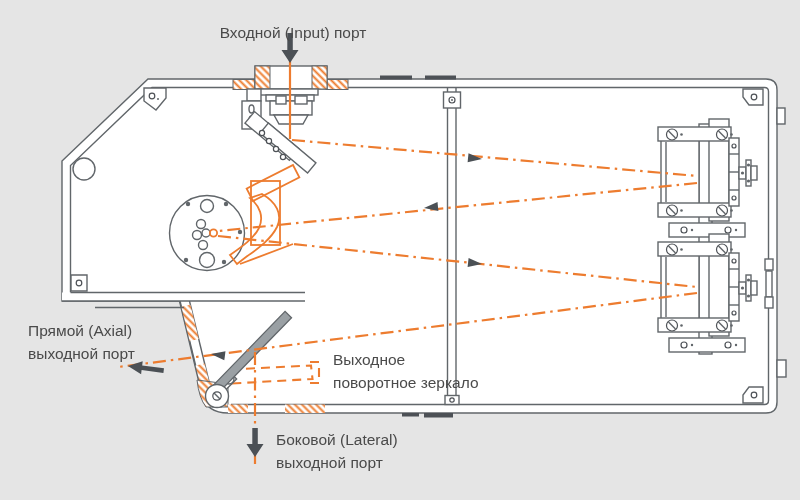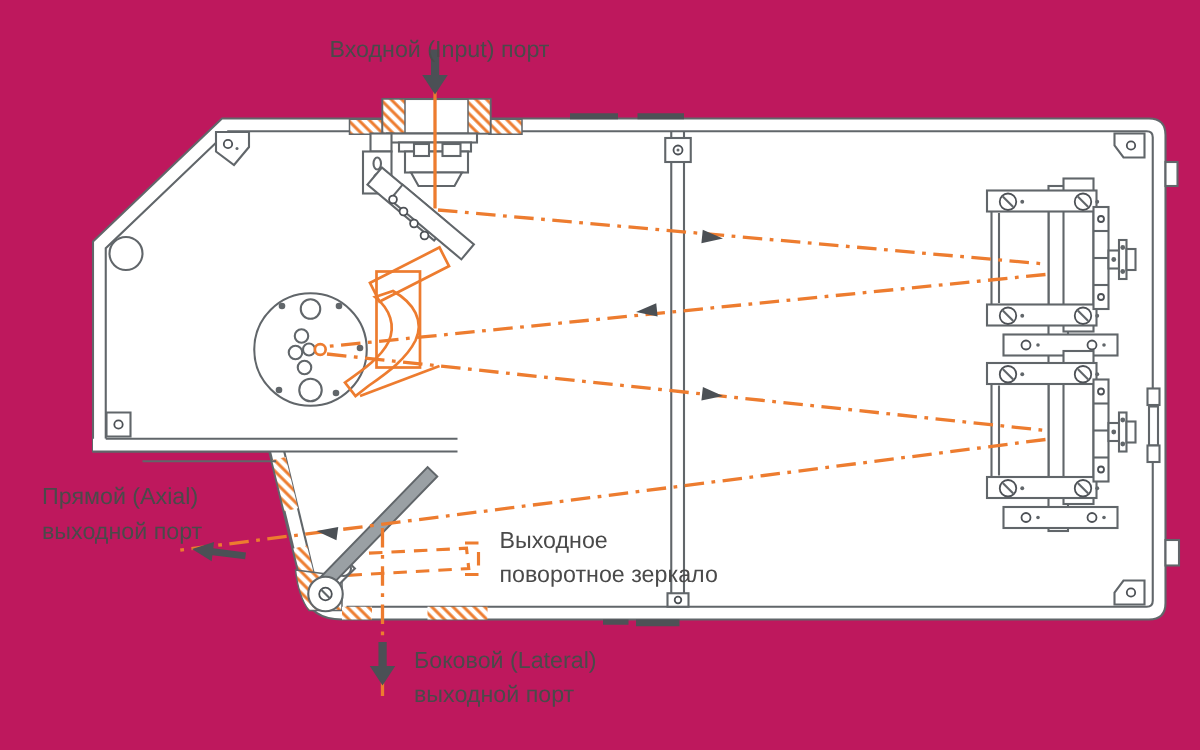--- a/index.html
+++ b/index.html
@@ -1,16 +1,16 @@
 <!DOCTYPE html>
 <html><head>
 <meta charset="utf-8">
 <style>
   html,body{margin:0;padding:0;background:#ffffff;}
-  #stage{position:relative;width:800px;height:500px;background:#be185d;overflow:hidden;}
+  #stage{position:relative;width:800px;height:500px;background:#e5e5e5;overflow:hidden;}
   svg{display:block;}
   .w   {stroke:#61666a;stroke-width:1.4;fill:none;}
   .wf  {stroke:#61666a;stroke-width:1.4;fill:#ffffff;}
   .wd  {stroke:#4d5156;stroke-width:1.2;fill:#ffffff;}
   .dark{fill:#4d5156;stroke:none;}
   .dot {fill:#61666a;stroke:none;}
   .hatch{fill:url(#hx);stroke:#61666a;stroke-width:1;}
   .hatchNS{fill:url(#hx);stroke:none;}
   .orange{stroke:#ED7C2F;stroke-width:1.8;fill:none;}
   .beam{stroke:#ED7C2F;stroke-width:2.2;fill:none;stroke-linecap:butt;}

